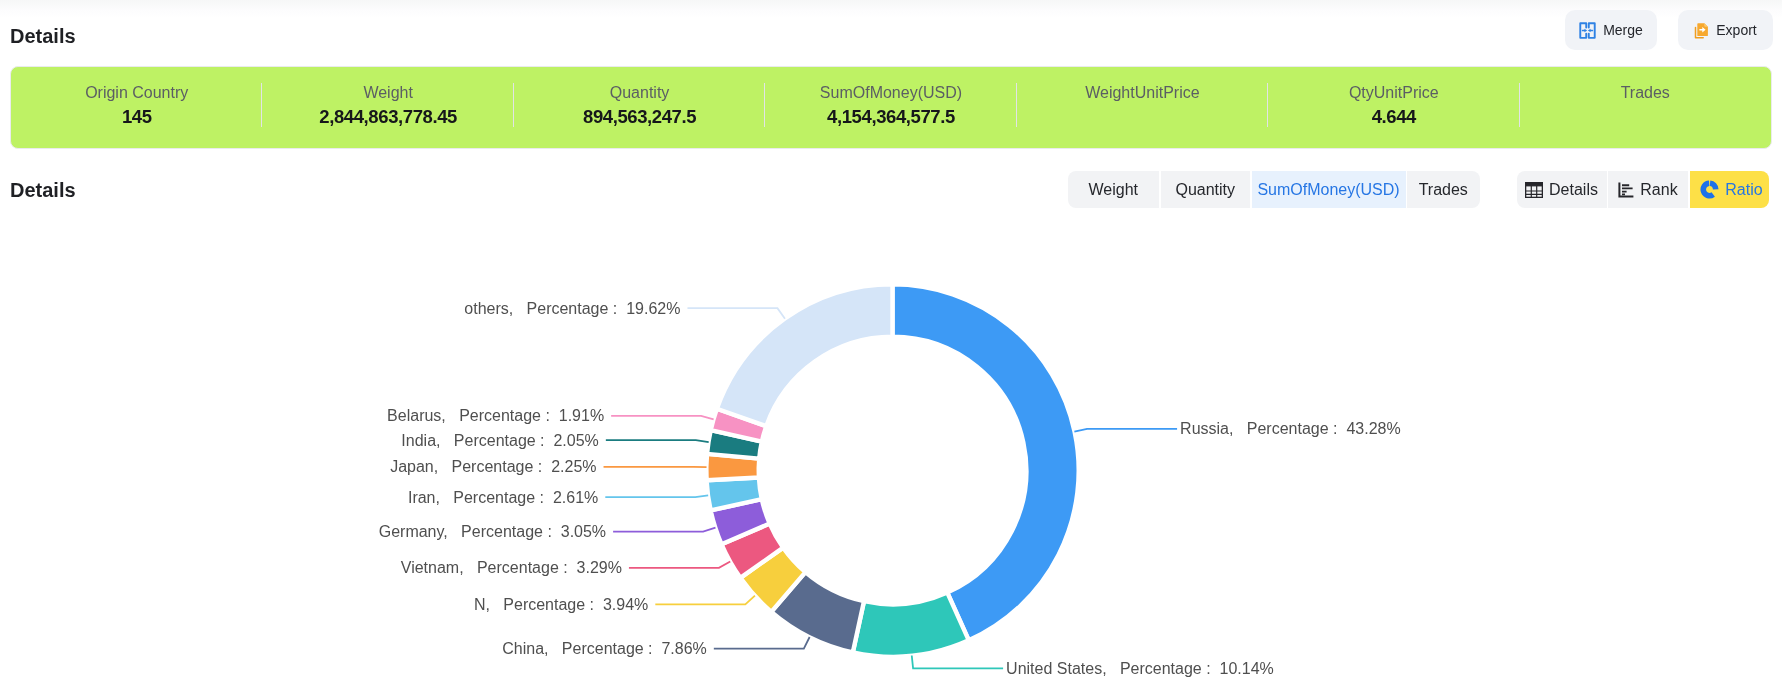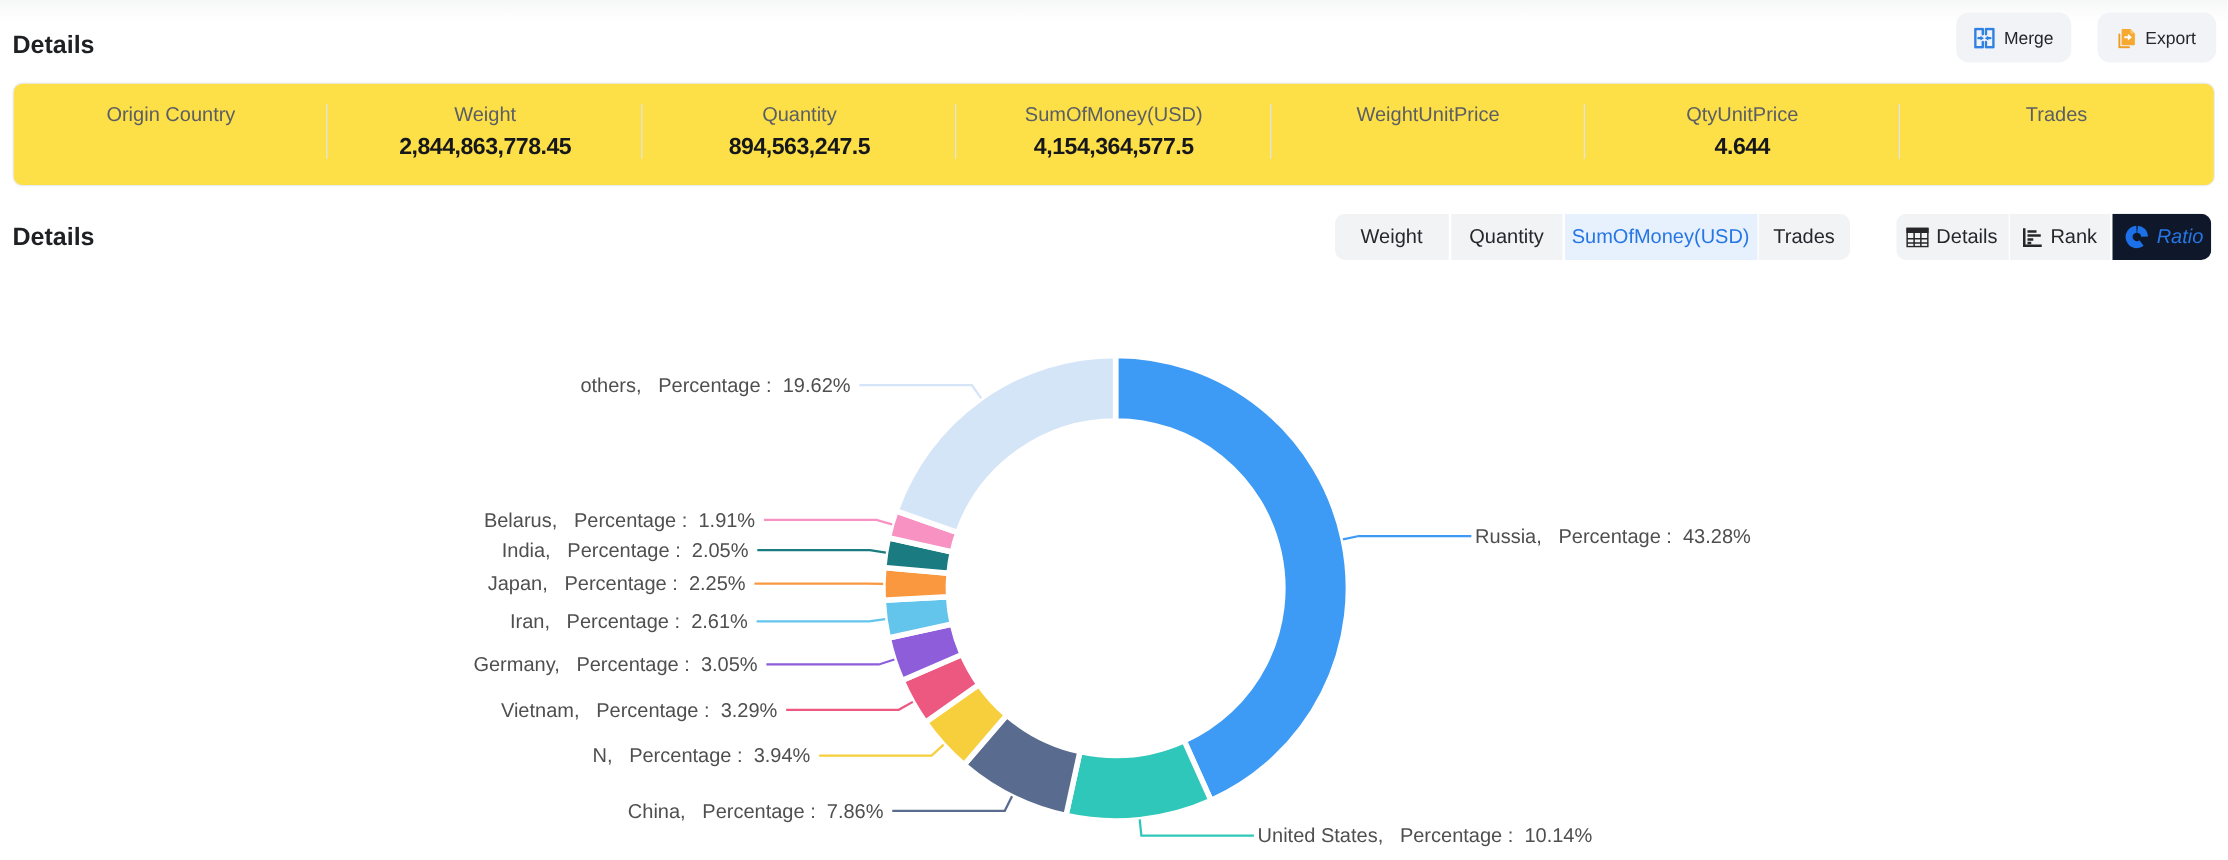--- a/index.html
+++ b/index.html
@@ -3,31 +3,31 @@
 <style>
 * { margin:0; padding:0; box-sizing:border-box; }
 html,body { width:1782px; height:688px; background:#fff; font-family:"Liberation Sans", sans-serif; overflow:hidden; position:relative; }
 .topfade { position:absolute; left:0; top:0; width:1782px; height:16px; background:linear-gradient(180deg,#f6f7f7 0%,#fcfcfd 55%,#ffffff 100%); height:18px; }
 .h1 { position:absolute; font-size:20px; font-weight:700; color:#1f2024; }
 #ovw { left:10px; top:25px; }
 #det { left:10px; top:179px; }
 .btn { position:absolute; top:10px; height:40px; border-radius:10px; background:#f1f3f7; display:flex; align-items:center; justify-content:center; gap:7px; font-size:14px; color:#24262c; }
 #btn-merge { left:1565px; width:92px; }
 #btn-export { left:1678px; width:95px; }
-.card { position:absolute; left:10px; top:66px; width:1762px; height:83px; background:#fde047; border:1px solid #eaebed; border-radius:8px; display:flex; }
+.card { position:absolute; left:10px; top:66px; width:1762px; height:83px; background:#bef264; border:1px solid #eaebed; border-radius:8px; display:flex; }
 .scell { position:relative; flex:1; text-align:center; padding-top:16px; }
 .slab { font-size:16px; color:#5b5e64; line-height:19px; }
 .sval { font-size:18.5px; font-weight:700; color:#16171a; line-height:26px; margin-top:2px; letter-spacing:-0.4px; }
 .vdiv { position:absolute; right:0; top:16px; width:1px; height:44px; background:#e2e3e6; }
 .tabs { position:absolute; top:171px; height:37px; display:flex; gap:1.5px; border-radius:8px; overflow:hidden; }
 #tabs1 { left:1067.5px; }
 #tabs2 { left:1516.5px; }
 .seg { height:37px; background:#f2f3f5; display:flex; align-items:center; justify-content:center; font-size:16px; color:#25272c; gap:6px; }
 .seg.sel { background:#e7f1fd; color:#2676e4; }
-.seg.sel2 { background:#0f172a; color:#2676e4;font-style:italic; }
+.seg.sel2 { background:#fde047; color:#2676e4; }
 .chart { position:absolute; left:0; top:0; }
 </style></head>
 <body>
 <div class="topfade"></div>
 <div class="h1" id="ovw">Details</div>
 <div class="btn" id="btn-merge">
     <svg width="17" height="17" viewBox="0 0 16 16" fill="none" stroke="#2f82e4" stroke-width="1.8" stroke-linecap="round" stroke-linejoin="round">
 <path d="M6.8 1.1 H1.2 V14.9 H6.8 M6.8 1.1 V5.1 M6.8 10.9 V14.9"></path>
 <path d="M9.2 1.1 H14.8 V14.9 H9.2 M9.2 1.1 V5.1 M9.2 10.9 V14.9"></path>
 <path d="M3.4 8 H5.2 M12.6 8 H10.8" stroke-width="1.6"></path>
@@ -41,20 +41,21 @@
 <path d="M1.5 5.6 V15.8 H9.2" stroke="#ef9d20" stroke-width="1.5" stroke-linecap="round" stroke-linejoin="round"></path>
 <path d="M4 1.2 H10.4 L13.9 4.7 V13.4 Q13.9 14.1 13.2 14.1 H4 Q3.3 14.1 3.3 13.4 V1.9 Q3.3 1.2 4 1.2 Z" fill="#f7a82e"></path>
 <path d="M10.3 1.2 L13.9 4.8 H11 Q10.3 4.8 10.3 4.1 Z" fill="#fbc86e"></path>
 <path d="M5.4 6.9 H8.3 V5 L11.6 7.7 L8.3 10.4 V8.5 H5.4 Z" fill="#ffffff"></path>
 </svg>
     <span>Export</span>
   </div>
 <div class="card">
     <div class="scell">
       <div class="slab">Origin Country</div>
+      <div class="sval">145</div>
       <i class="vdiv"></i>
     </div>
     <div class="scell">
       <div class="slab">Weight</div>
       <div class="sval">2,844,863,778.45</div>
       <i class="vdiv"></i>
     </div>
     <div class="scell">
       <div class="slab">Quantity</div>
       <div class="sval">894,563,247.5</div>

